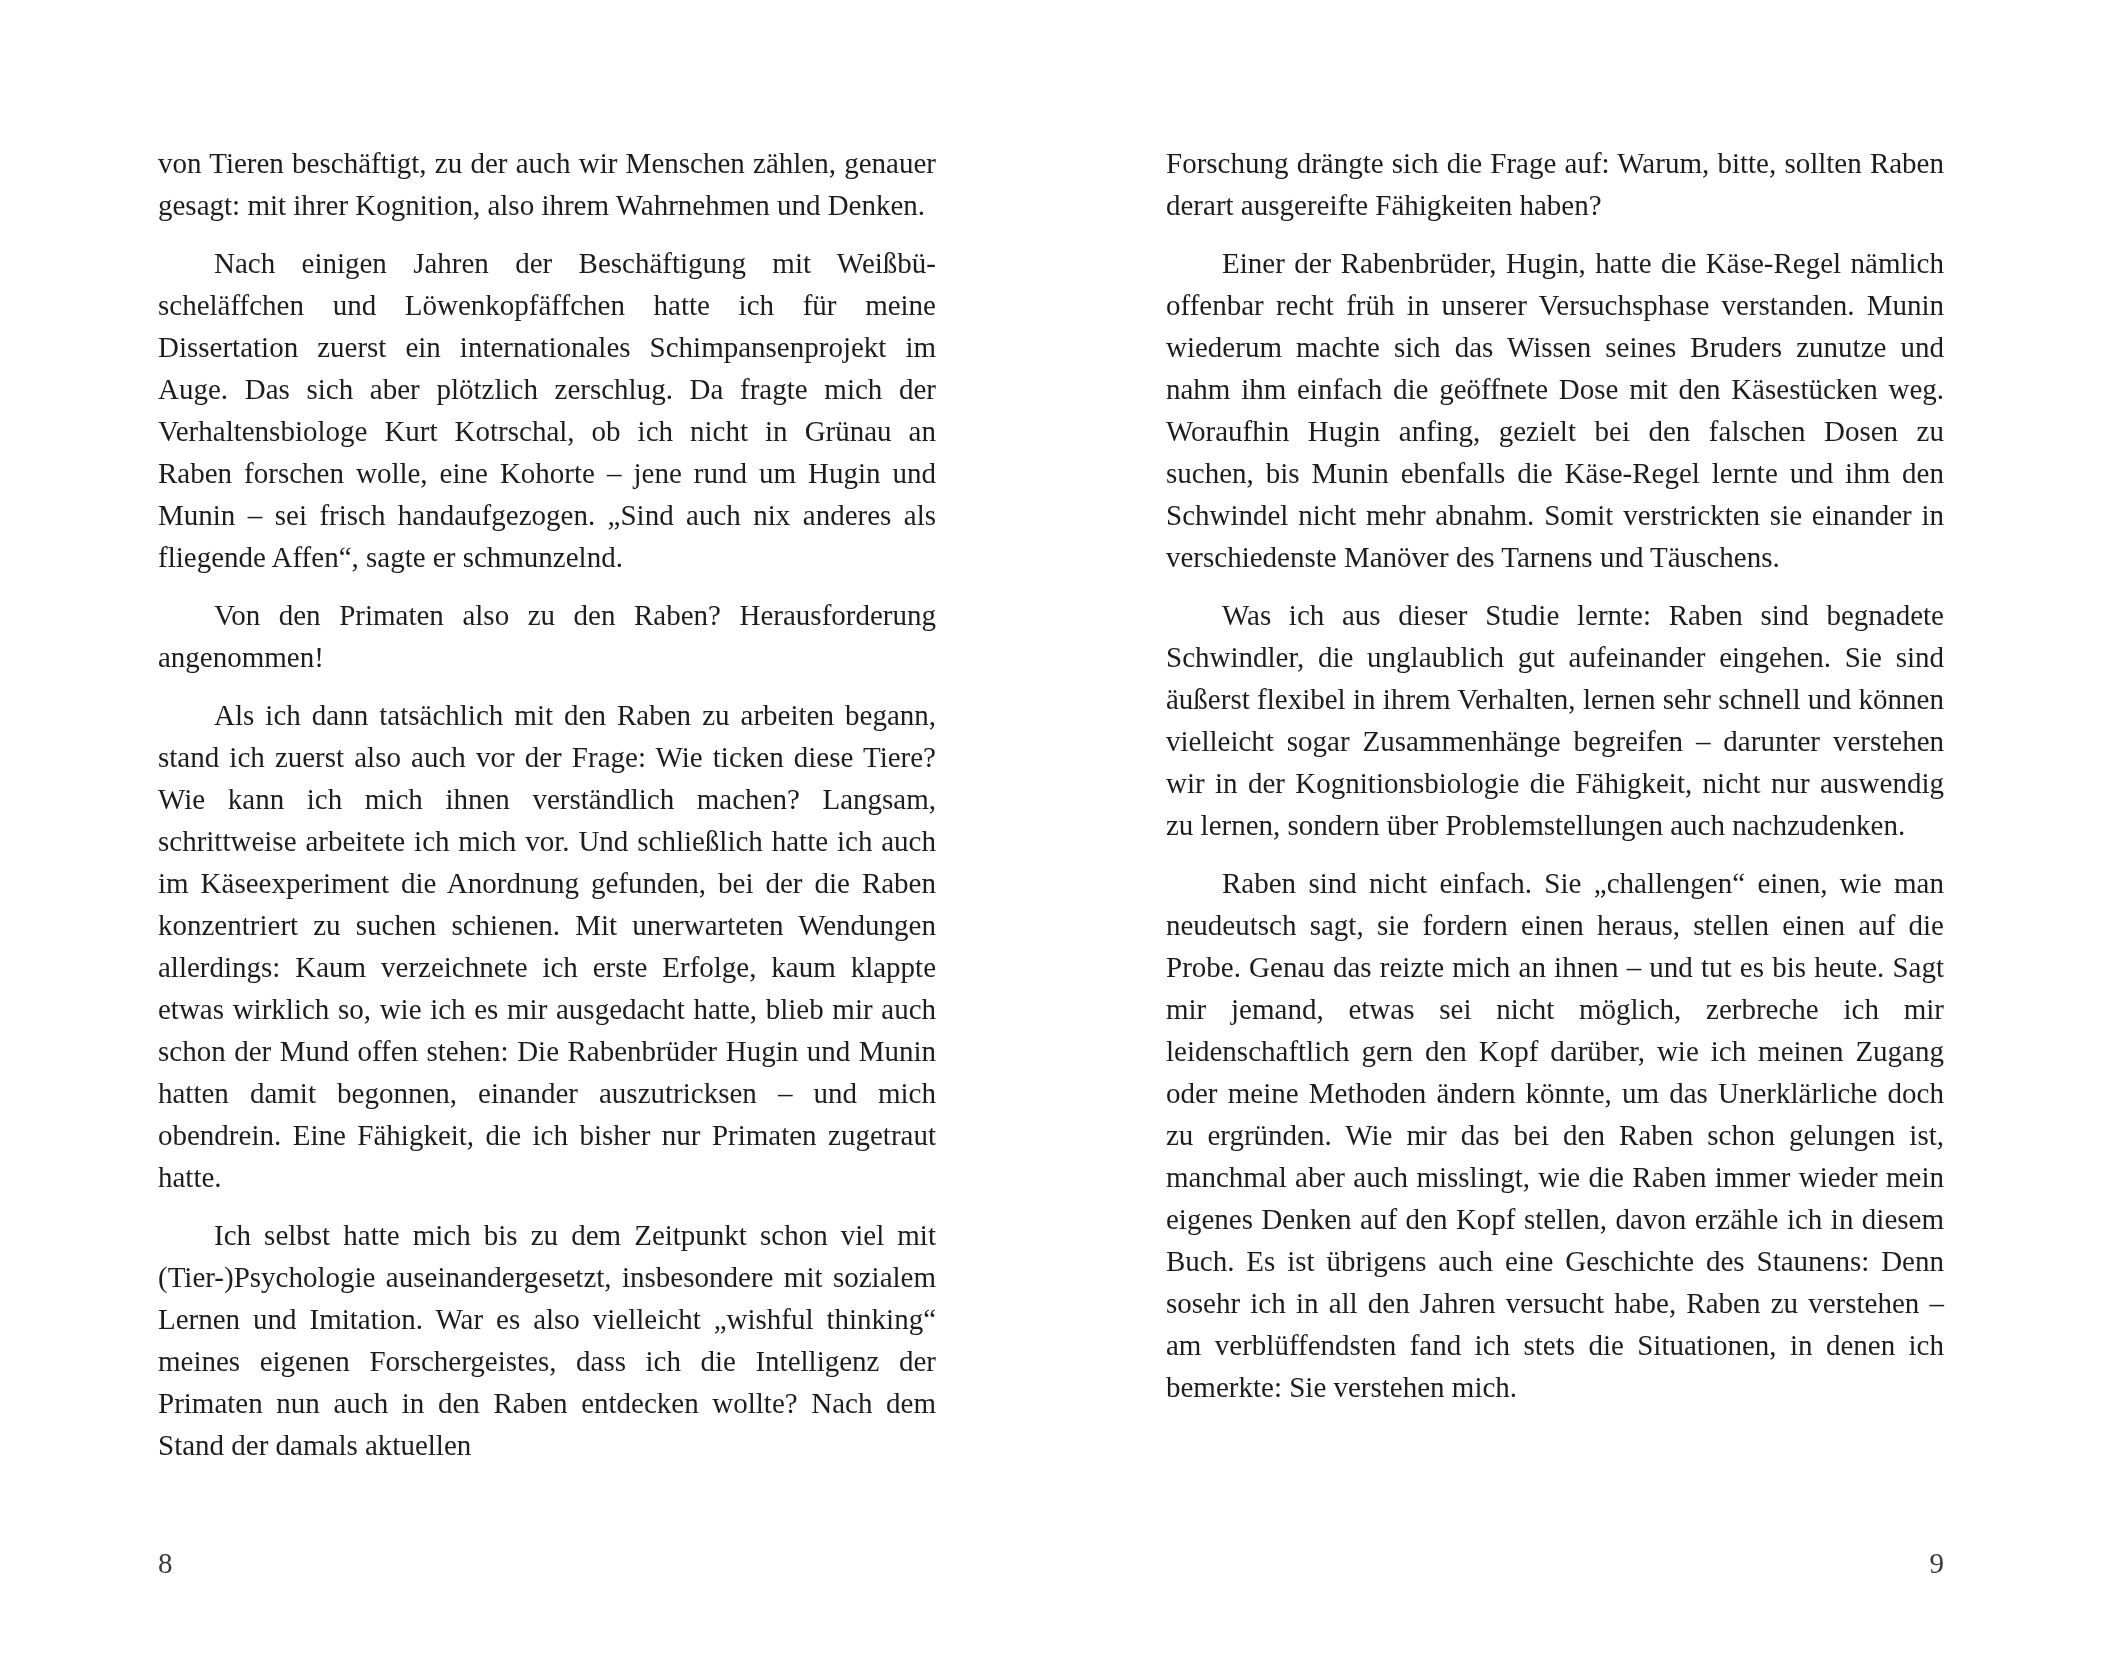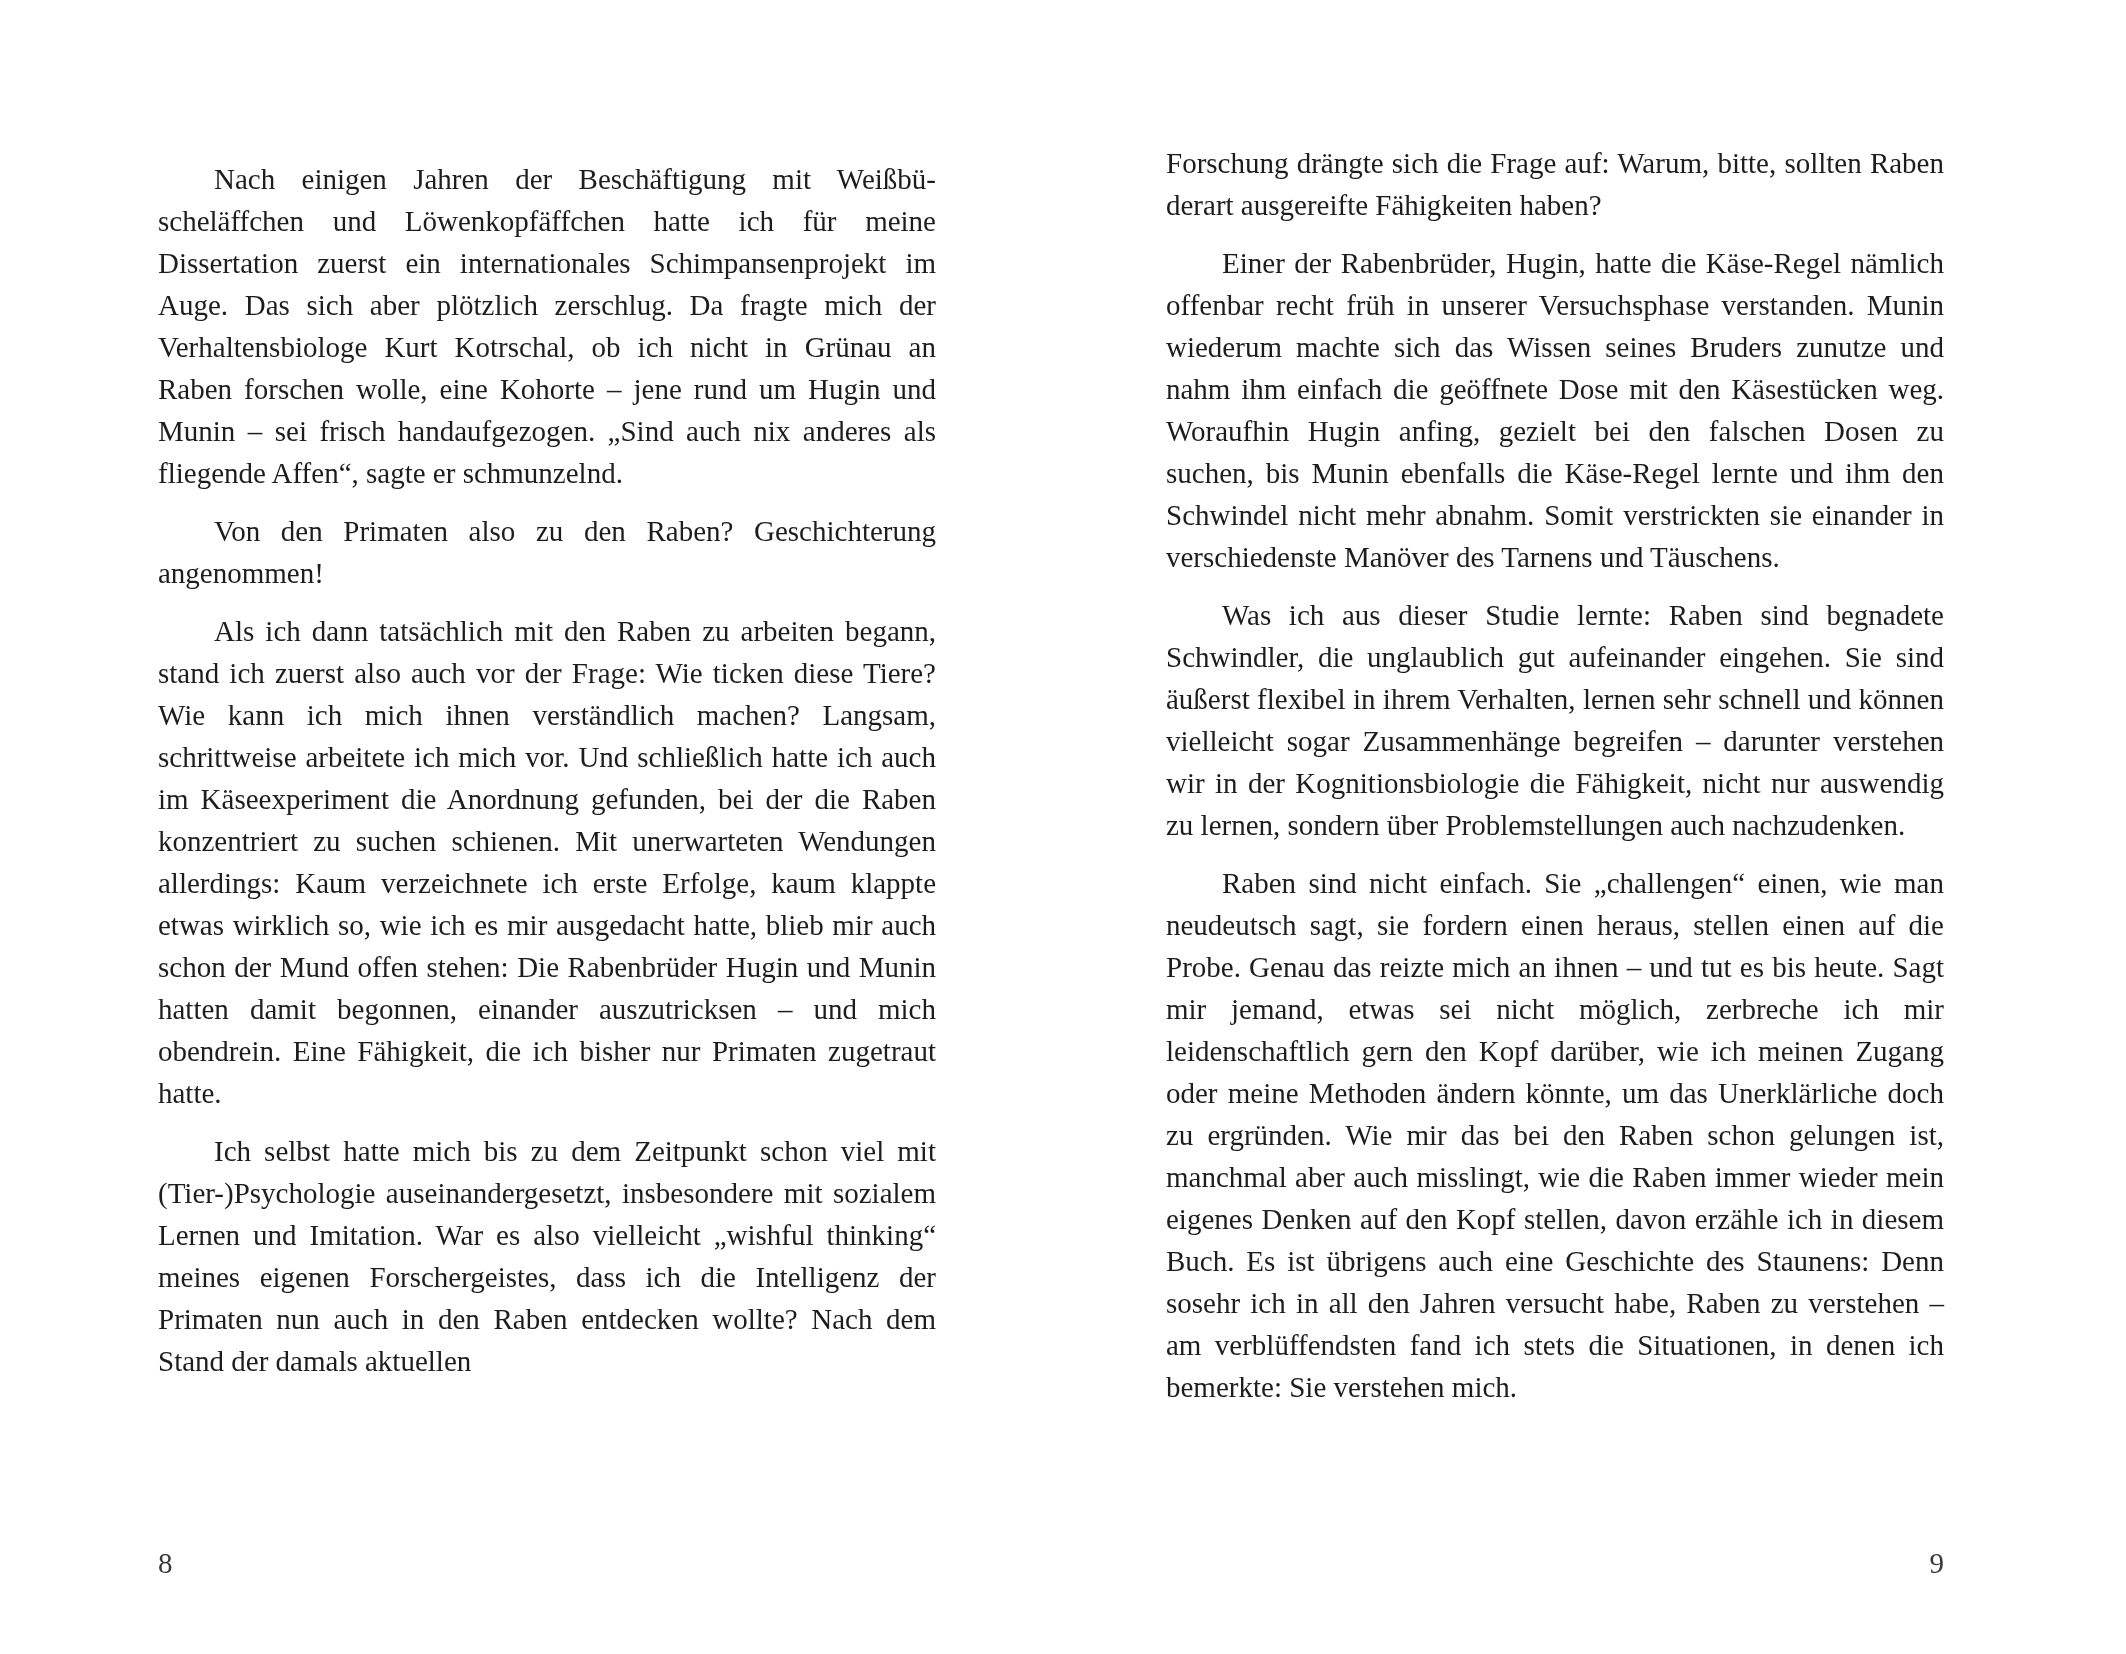--- a/index.html
+++ b/index.html
@@ -58,22 +58,23 @@
   .pn-left  { left: 0; }
   .pn-right { right: 0; text-align: right; }
 </style>
 </head>
 <body>
 
 <div class="spread">
 
   <section class="page page-left">
     <div class="text-block">
+      <p>von Tieren beschäftigt, zu der auch wir Menschen zählen, genauer gesagt: mit ihrer Kognition, also ihrem Wahrneh­men und Denken.</p>
       <p class="indent">Nach einigen Jahren der Beschäftigung mit Weißbü­scheläffchen und Löwenkopfäffchen hatte ich für meine Dissertation zuerst ein internationales Schimpansenpro­jekt im Auge. Das sich aber plötzlich zerschlug. Da fragte mich der Verhaltensbiologe Kurt Kotrschal, ob ich nicht in Grünau an Raben forschen wolle, eine Kohorte – jene rund um Hugin und Munin – sei frisch handaufgezogen. „Sind auch nix anderes als fliegende Affen“, sagte er schmunzelnd.</p>
-      <p class="indent">Von den Primaten also zu den Raben? Geschichte­rung angenommen!</p>
+      <p class="indent">Von den Primaten also zu den Raben? Herausforde­rung angenommen!</p>
       <p class="indent">Als ich dann tatsächlich mit den Raben zu arbeiten begann, stand ich zuerst also auch vor der Frage: Wie ti­cken diese Tiere? Wie kann ich mich ihnen verständlich machen? Langsam, schrittweise arbeitete ich mich vor. Und schließlich hatte ich auch im Käseexperiment die Anord­nung gefunden, bei der die Raben konzentriert zu suchen schienen. Mit unerwarteten Wendungen allerdings: Kaum verzeichnete ich erste Erfolge, kaum klappte etwas wirklich so, wie ich es mir ausgedacht hatte, blieb mir auch schon der Mund offen stehen: Die Rabenbrüder Hugin und Munin hatten damit begonnen, einander auszutricksen – und mich obendrein. Eine Fähigkeit, die ich bisher nur Primaten zu­getraut hatte.</p>
       <p class="indent">Ich selbst hatte mich bis zu dem Zeitpunkt schon viel mit (Tier-)Psychologie auseinandergesetzt, insbesondere mit sozialem Lernen und Imitation. War es also vielleicht „wishful thinking“ meines eigenen Forschergeistes, dass ich die Intelligenz der Primaten nun auch in den Raben entdecken wollte? Nach dem Stand der damals aktuellen</p>
     </div>
     <div class="page-number pn-left">8</div>
   </section>
 
   <section class="page page-right">
     <div class="text-block">
       <p>Forschung drängte sich die Frage auf: Warum, bitte, sollten Raben derart ausgereifte Fähigkeiten haben?</p>
       <p class="indent">Einer der Rabenbrüder, Hugin, hatte die Käse-Regel nämlich offenbar recht früh in unserer Versuchsphase ver­standen. Munin wiederum machte sich das Wissen seines Bruders zunutze und nahm ihm einfach die geöffnete Dose mit den Käsestücken weg. Woraufhin Hugin anfing, gezielt bei den falschen Dosen zu suchen, bis Munin ebenfalls die Käse-Regel lernte und ihm den Schwindel nicht mehr ab­nahm. Somit verstrickten sie einander in verschiedenste Manöver des Tarnens und Täuschens.</p>

